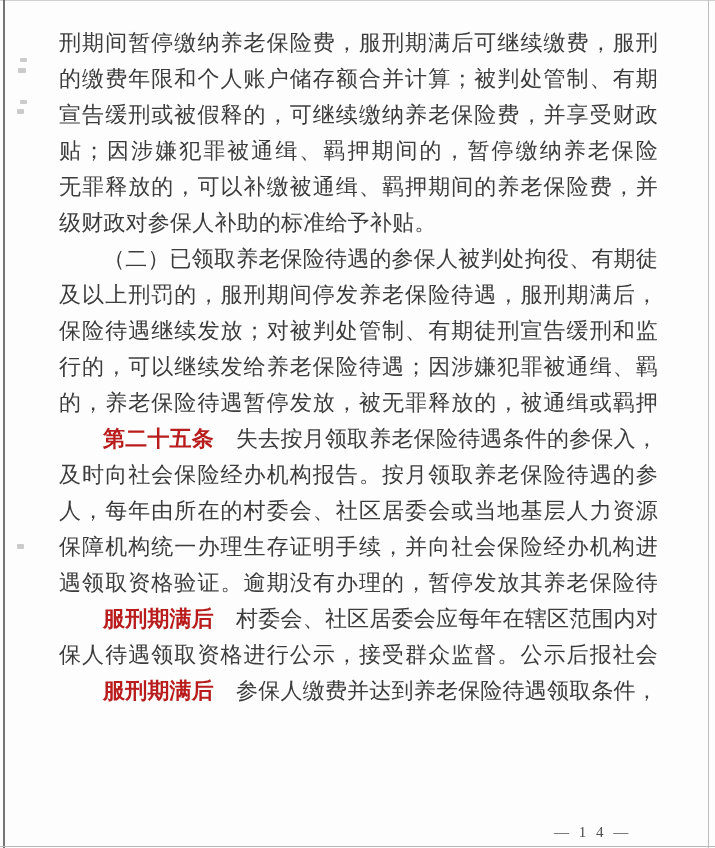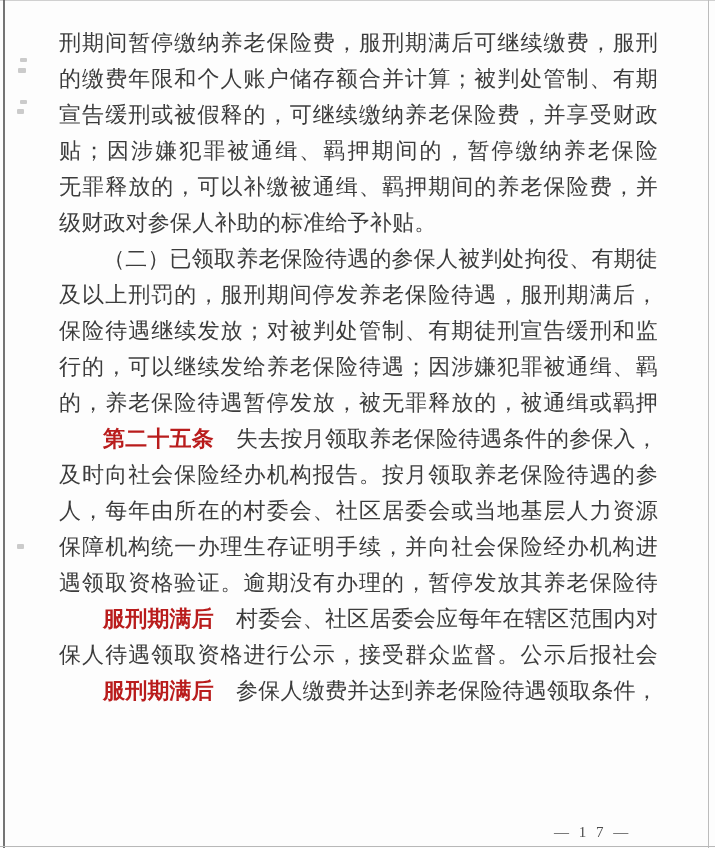--- a/index.html
+++ b/index.html
@@ -101,14 +101,14 @@
       <div class="line indent"><span class="art">第二十五条</span><span class="gap"></span>失去按月领取养老保险待遇条件的参保入，应</div>
       <div class="line">及时向社会保险经办机构报告。按月领取养老保险待遇的参保</div>
       <div class="line">人，每年由所在的村委会、社区居委会或当地基层人力资源社会</div>
       <div class="line">保障机构统一办理生存证明手续，并向社会保险经办机构进行待</div>
       <div class="line">遇领取资格验证。逾期没有办理的，暂停发放其养老保险待遇。</div>
       <div class="line indent"><span class="art">服刑期满后</span><span class="gap"></span>村委会、社区居委会应每年在辖区范围内对参</div>
       <div class="line">保人待遇领取资格进行公示，接受群众监督。公示后报社会保险</div>
       <div class="line indent"><span class="art">服刑期满后</span><span class="gap"></span>参保人缴费并达到养老保险待遇领取条件，但</div>
     </div>
 
-  <div class="page-number">— 1 7 —</div>
+  <div class="page-number">— 1 4 —</div>
 </div>
 
 </body></html>

